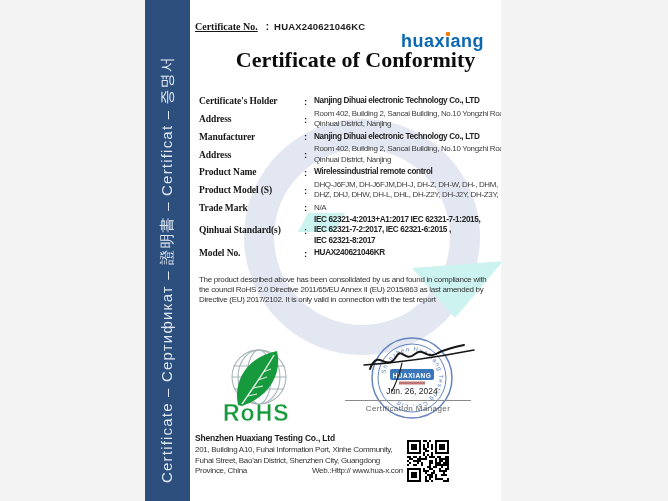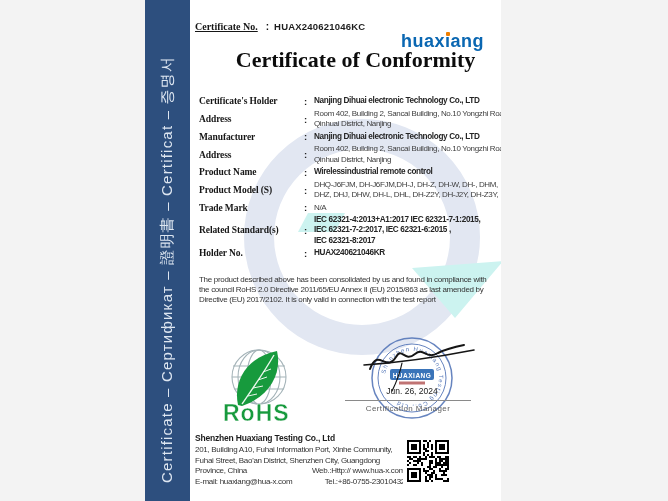--- a/index.html
+++ b/index.html
@@ -143,30 +143,30 @@
             </div>
           </div>
           <div class="frow">
             <div class="flabel">Trade Mark</div>
             <div class="fcolon">:</div>
             <div class="fval">
               <div>N/A</div>
             </div>
           </div>
           <div class="frow">
-            <div class="flabel">Related Standard(s)</div>
+            <div class="flabel">Qinhuai Standard(s)</div>
             <div class="fcolon">:</div>
             <div class="fval bold">
               <div>IEC 62321-4:2013+A1:2017 IEC 62321-7-1:2015,</div>
               <div>IEC 62321-7-2:2017, IEC 62321-6:2015 ,</div>
               <div>IEC 62321-8:2017</div>
             </div>
           </div>
           <div class="frow">
-            <div class="flabel">Holder No.</div>
+            <div class="flabel">Model No.</div>
             <div class="fcolon">:</div>
             <div class="fval bold">
               <div>HUAX240621046KR</div>
             </div>
           </div>
         </div>
       <div class="statement">
         <div>The product described above has been consolidated by us and found in compliance with</div>
         <div>the council RoHS 2.0 Directive 2011/65/EU Annex II (EU) 2015/863 as last amended by</div>
         <div>Directive (EU) 2017/2102. It is only valid in connection with the test report</div>
@@ -213,24 +213,20 @@
   <div class="mgr-line"></div>
   <div class="mgr-title">Certification Manager</div>
 
   <div class="footer">
     <div class="f-company">Shenzhen Huaxiang Testing Co., Ltd</div>
     <div class="f-line">201, Building A10, Fuhai Information Port, Xinhe Community,</div>
     <div class="f-line">Fuhai Street, Bao'an District, Shenzhen City, Guangdong</div>
     <div class="f-line f-split">
       <span>Province, China</span>
       <span>Web.:Http:// www.hua-x.com</span>
-    </div>
-    <div class="f-line f-split">
-      <span>E-mail: huaxiang@hua-x.com</span>
-      <span>Tel.:+86-0755-23010432</span>
     </div>
   </div>
 
   <svg class="qr" id="qr-svg" width="50" height="50" viewBox="0 0 25 25" shape-rendering="crispEdges">
       <rect x="0" y="0" width="25" height="25" fill="#ffffff"></rect>
       <rect x="10" y="2" width="1" height="1" fill="#000"></rect>
       <rect x="11" y="2" width="1" height="1" fill="#000"></rect>
       <rect x="13" y="2" width="1" height="1" fill="#000"></rect>
       <rect x="12" y="3" width="1" height="1" fill="#000"></rect>
       <rect x="10" y="4" width="1" height="1" fill="#000"></rect>

